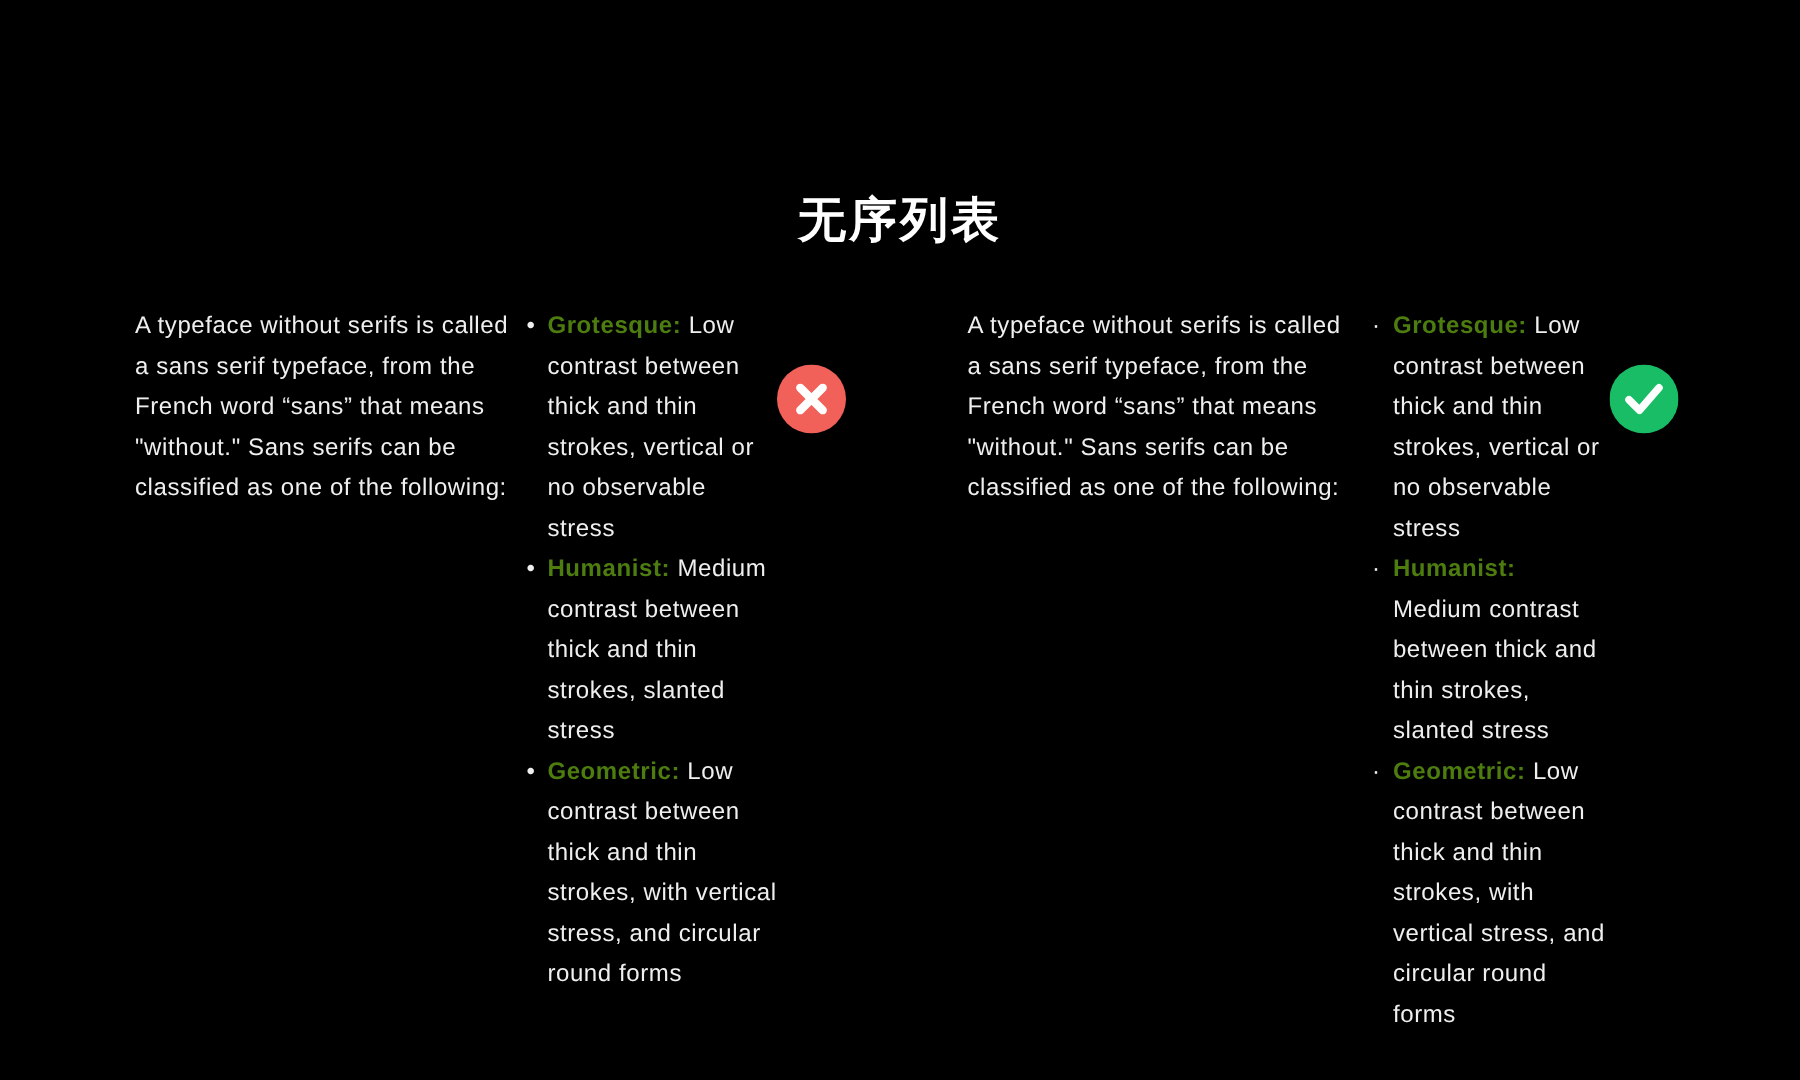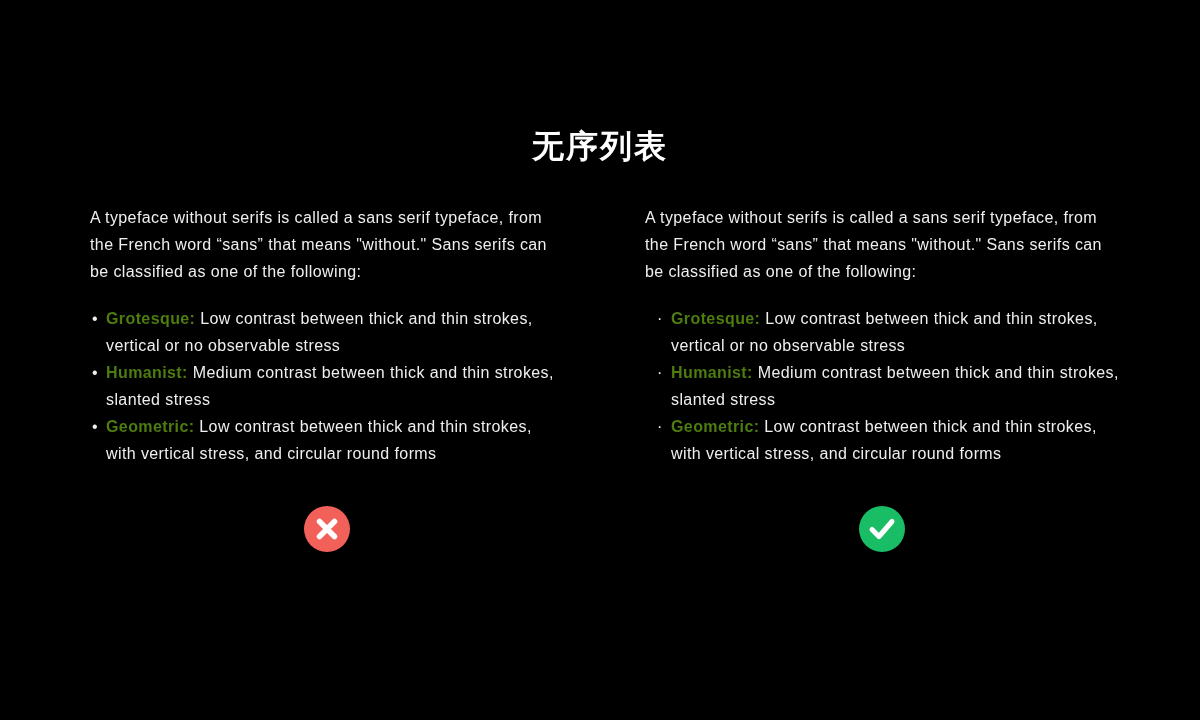--- a/index.html
+++ b/index.html
@@ -34,21 +34,21 @@
   .columns {
     position: absolute;
     left: 90px;
     top: 204px;
     display: flex;
     gap: 81px;
   }
   .col {
     width: 474px;
     display: flex;
-    flex-direction: column;
+    flex-direction: row;
     text-decoration: underline;
   }
   .intro {
     margin: 0 0 20px 0;
     font-size: 16px;
     line-height: 27px;
     letter-spacing: 0.4px;
     color: #efefef;
   }
   ul.blist {

